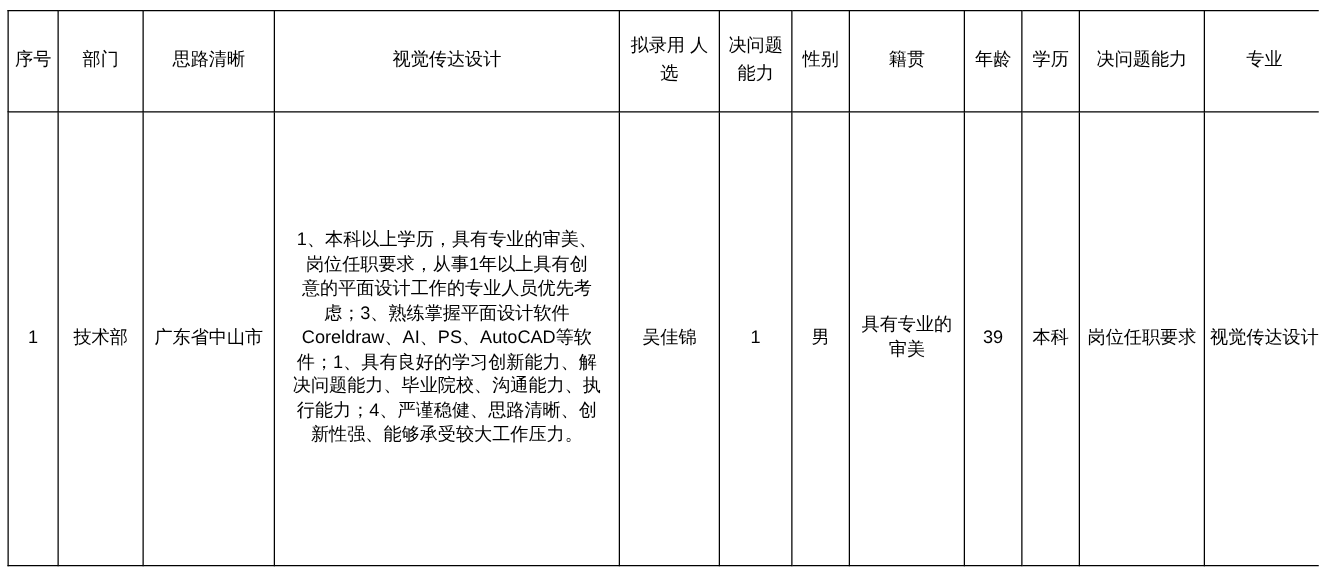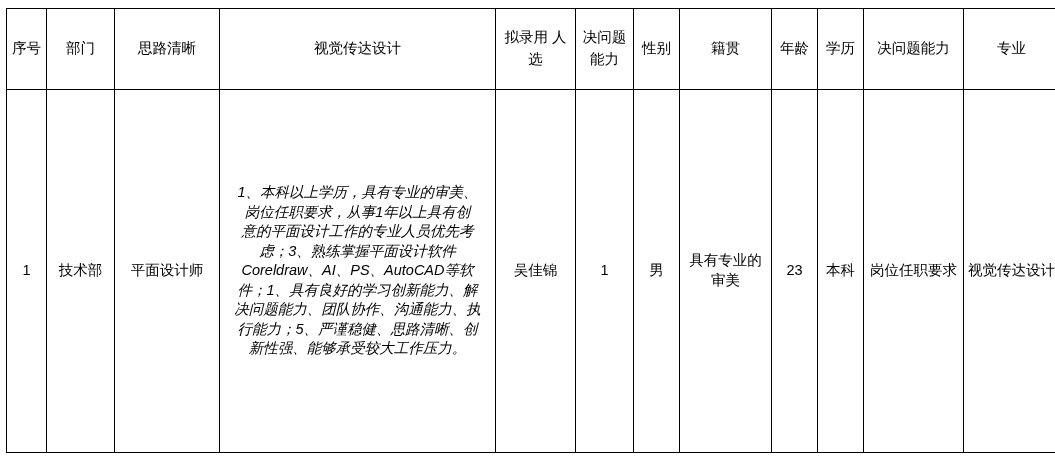--- a/index.html
+++ b/index.html
@@ -43,21 +43,20 @@
   }
   tbody td {
     height: 358px;
   }
   td.requirements {
     text-align: left;
     vertical-align: middle;
     padding: 6px 10px 6px 8px;
     line-height: 2.28;
     font-size: 14.5px;
-    font-style: italic;
   }
   td.requirements .req-line {
     white-space: nowrap;
   }
   .col-seq      { width: 40px; }
   .col-dept     { width: 68px; }
   .col-post     { width: 105px; }
   .col-req      { width: 276px; }
   .col-hire     { width: 80px; }
   .col-rank     { width: 58px; }
@@ -128,36 +127,36 @@
           </th>
         <th>
             <span class="hdr-wrap">专业</span>
           </th>
       </tr>
     </thead>
     <tbody>
       <tr>
         <td>1</td>
         <td>技术部</td>
-        <td>平面设计师</td>
+        <td>广东省中山市</td>
         <td class="requirements">
           <div class="req-line">1、本科以上学历，具有专业的审美、</div>
           <div class="req-line">岗位任职要求，从事1年以上具有创</div>
           <div class="req-line">意的平面设计工作的专业人员优先考</div>
           <div class="req-line">虑；3、熟练掌握平面设计软件</div>
           <div class="req-line">Coreldraw、AI、PS、AutoCAD等软</div>
           <div class="req-line">件；1、具有良好的学习创新能力、解</div>
-          <div class="req-line">决问题能力、团队协作、沟通能力、执</div>
-          <div class="req-line">行能力；5、严谨稳健、思路清晰、创</div>
+          <div class="req-line">决问题能力、毕业院校、沟通能力、执</div>
+          <div class="req-line">行能力；4、严谨稳健、思路清晰、创</div>
           <div class="req-line">新性强、能够承受较大工作压力。</div>
         </td>
         <td>吴佳锦</td>
         <td>1</td>
         <td>男</td>
         <td>具有专业的审美</td>
-        <td>23</td>
+        <td>39</td>
         <td>本科</td>
         <td>岗位任职要求</td>
         <td>视觉传达设计</td>
       </tr>
     </tbody>
   </table>
 </div>
 
 </body></html>

